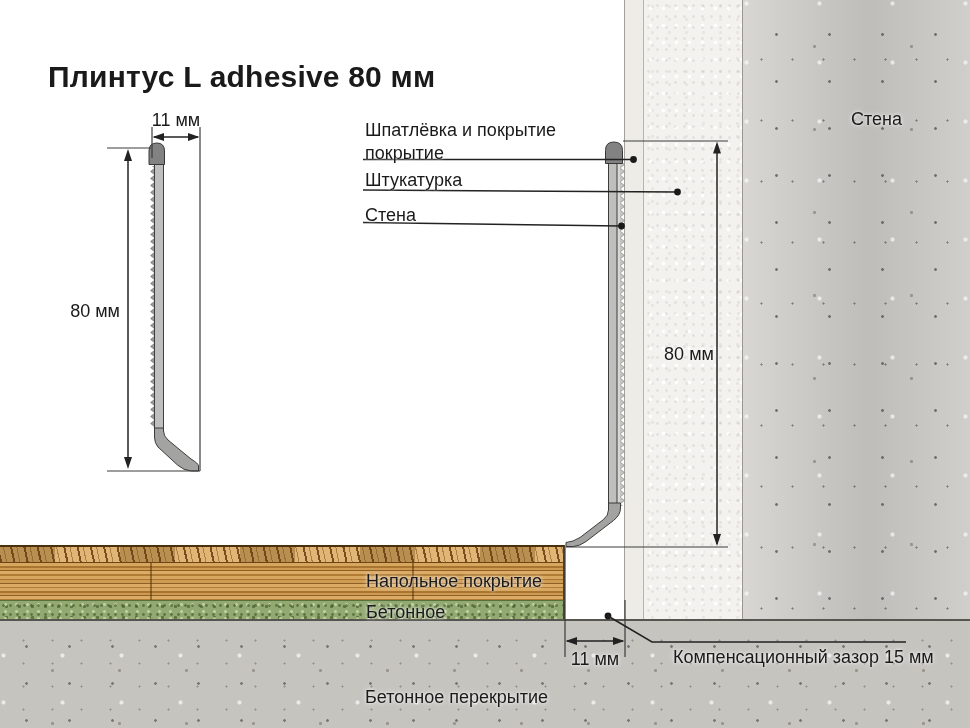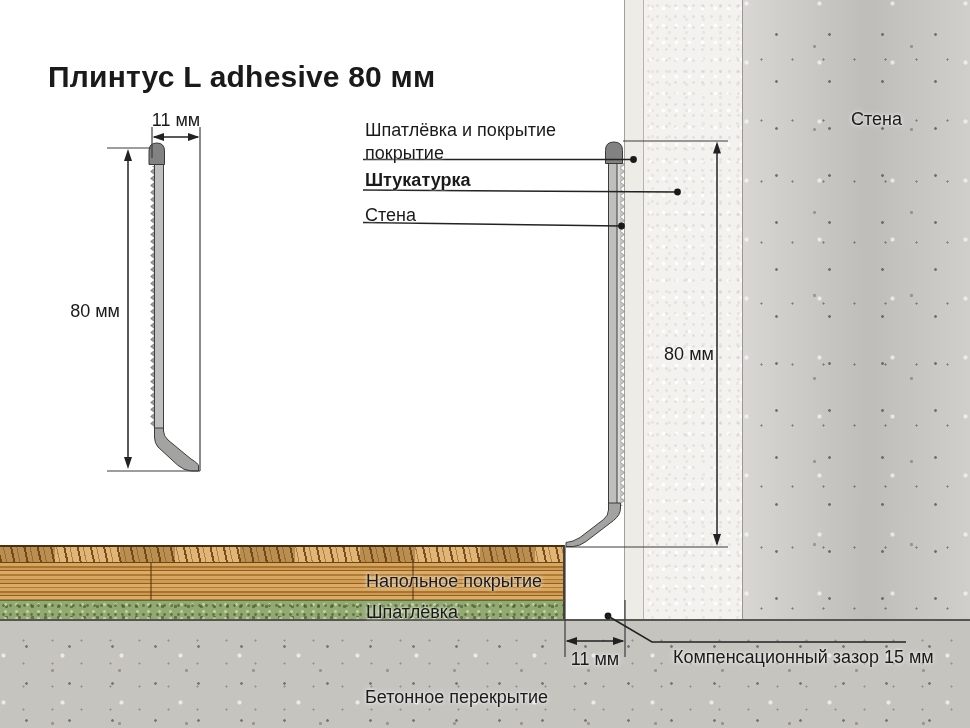--- a/index.html
+++ b/index.html
@@ -192,24 +192,24 @@
     <polyline points="608,616 652,642 906,642" fill="none"></polyline>
   </g>
 </svg>
 
 <div class="title">Плинтус L adhesive 80 мм</div>
 
 <div class="lbl dim" style="left:146px;top:109px;width:60px;">11 мм</div>
 <div class="lbl dim" style="left:40px;top:300px;width:80px;text-align:right;">80 мм</div>
 
 <div class="lbl" style="left:365px;top:119px;width:196px;">Шпатлёвка и покрытие покрытие</div>
-<div class="lbl" style="left:365px;top:169px;font-weight:bold;">Штукатурка</div>
+<div class="lbl" style="left:365px;top:169px;">Штукатурка</div>
 <div class="lbl" style="left:365px;top:204px;">Стена</div>
 
 <div class="lbl" style="left:851px;top:72px;margin-top:36px;">Стена</div>
 <div class="lbl dim" style="left:658px;top:343px;width:62px;">80 мм</div>
 
 <div class="lbl" style="left:366px;top:570px;">Напольное покрытие</div>
-<div class="lbl" style="left:366px;top:601px;">Шпатлёвка</div>
+<div class="lbl" style="left:366px;top:601px;">Бетонное</div>
 <div class="lbl" style="left:365px;top:639px;margin-top:47px;">Бетонное перекрытие</div>
 
 <div class="lbl dim" style="left:564px;top:648px;width:62px;">11 мм</div>
 <div class="lbl" style="left:673px;top:646px;">Компенсационный зазор 15 мм</div>
 
 </body></html>

